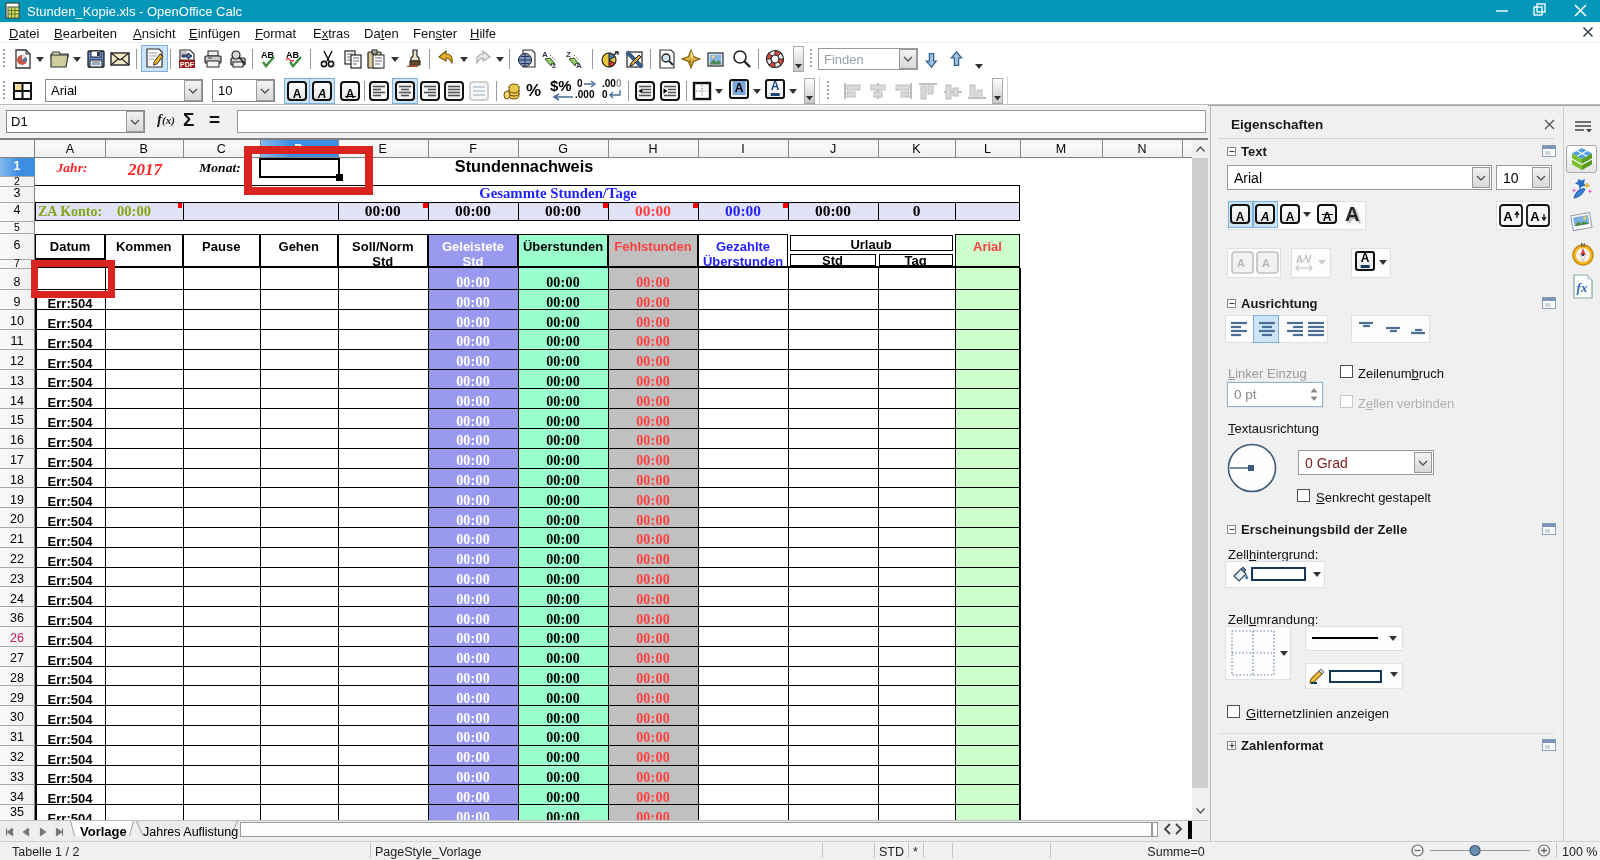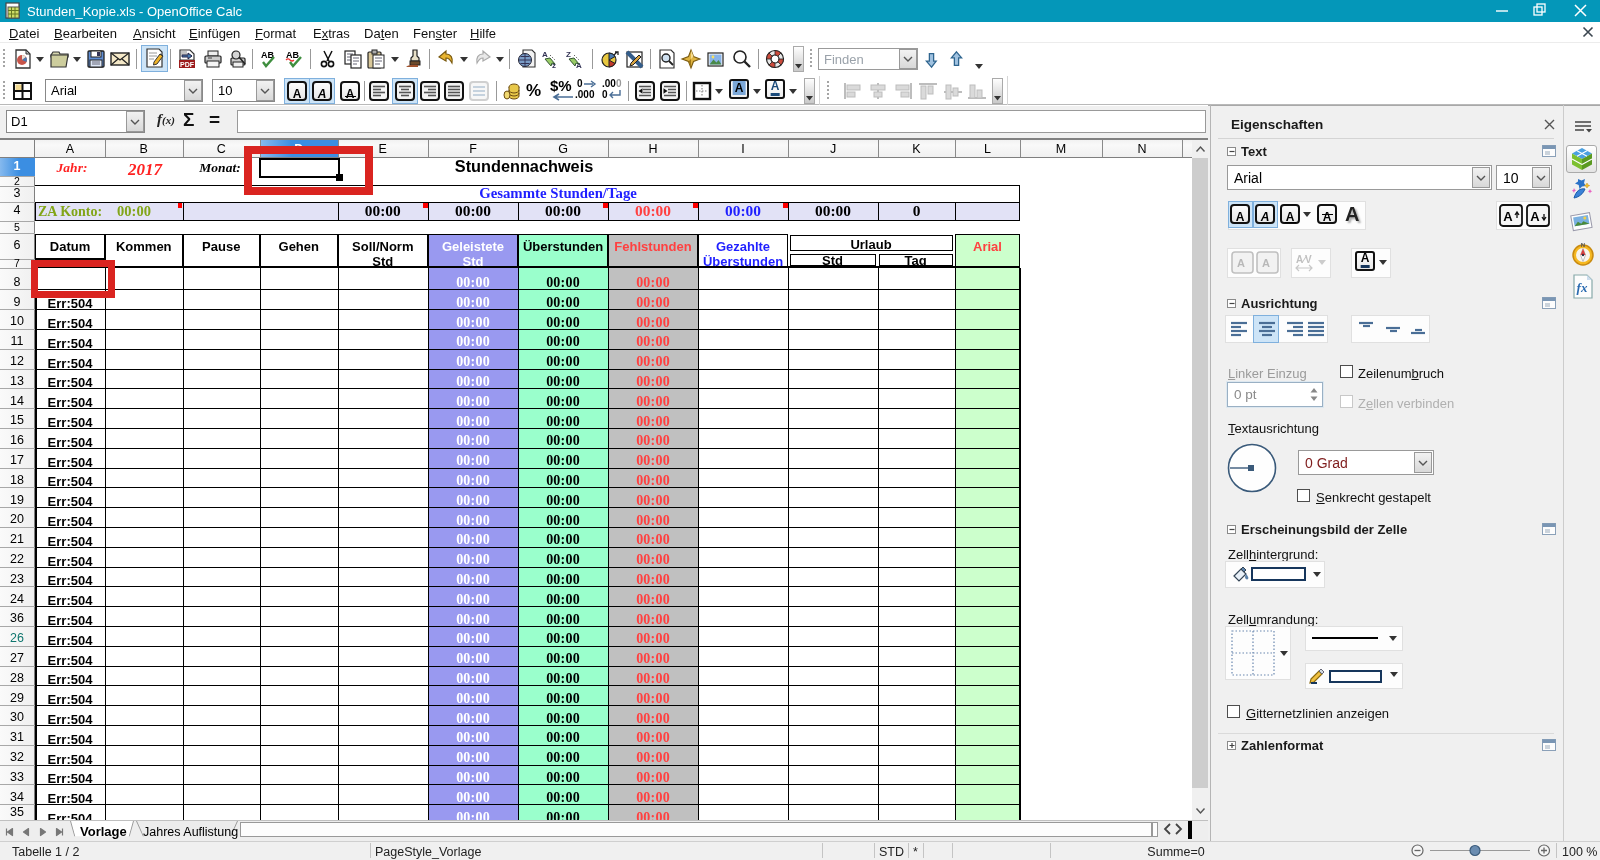--- a/index.html
+++ b/index.html
@@ -481,21 +481,21 @@
 <div class="tx ctr" style="left:17px;top:532.1px;font-size:12.5px;color:#000">21</div>
 <div class="ab" style="left:0;top:566.5px;width:35px;height:1.2px;background:#a8a8a8"></div>
 <div class="tx ctr" style="left:17px;top:551.9px;font-size:12.5px;color:#000">22</div>
 <div class="ab" style="left:0;top:586.3px;width:35px;height:1.2px;background:#a8a8a8"></div>
 <div class="tx ctr" style="left:17px;top:571.6999999999999px;font-size:12.5px;color:#000">23</div>
 <div class="ab" style="left:0;top:606.1px;width:35px;height:1.2px;background:#a8a8a8"></div>
 <div class="tx ctr" style="left:17px;top:591.5px;font-size:12.5px;color:#000">24</div>
 <div class="ab" style="left:0;top:625.9px;width:35px;height:1.2px;background:#a8a8a8"></div>
 <div class="tx ctr" style="left:17px;top:611.3px;font-size:12.5px;color:#000">36</div>
 <div class="ab" style="left:0;top:645.7px;width:35px;height:1.2px;background:#a8a8a8"></div>
-<div class="tx ctr" style="left:17px;top:631.1px;font-size:12.5px;color:#0f766e">26</div>
+<div class="tx ctr" style="left:17px;top:631.1px;font-size:12.5px;color:#be185d">26</div>
 <div class="ab" style="left:0;top:665.5px;width:35px;height:1.2px;background:#a8a8a8"></div>
 <div class="tx ctr" style="left:17px;top:650.9px;font-size:12.5px;color:#000">27</div>
 <div class="ab" style="left:0;top:685.3px;width:35px;height:1.2px;background:#a8a8a8"></div>
 <div class="tx ctr" style="left:17px;top:670.6999999999999px;font-size:12.5px;color:#000">28</div>
 <div class="ab" style="left:0;top:705.1px;width:35px;height:1.2px;background:#a8a8a8"></div>
 <div class="tx ctr" style="left:17px;top:690.5px;font-size:12.5px;color:#000">29</div>
 <div class="ab" style="left:0;top:724.9px;width:35px;height:1.2px;background:#a8a8a8"></div>
 <div class="tx ctr" style="left:17px;top:710.3px;font-size:12.5px;color:#000">30</div>
 <div class="ab" style="left:0;top:744.7px;width:35px;height:1.2px;background:#a8a8a8"></div>
 <div class="tx ctr" style="left:17px;top:730.1px;font-size:12.5px;color:#000">31</div>

